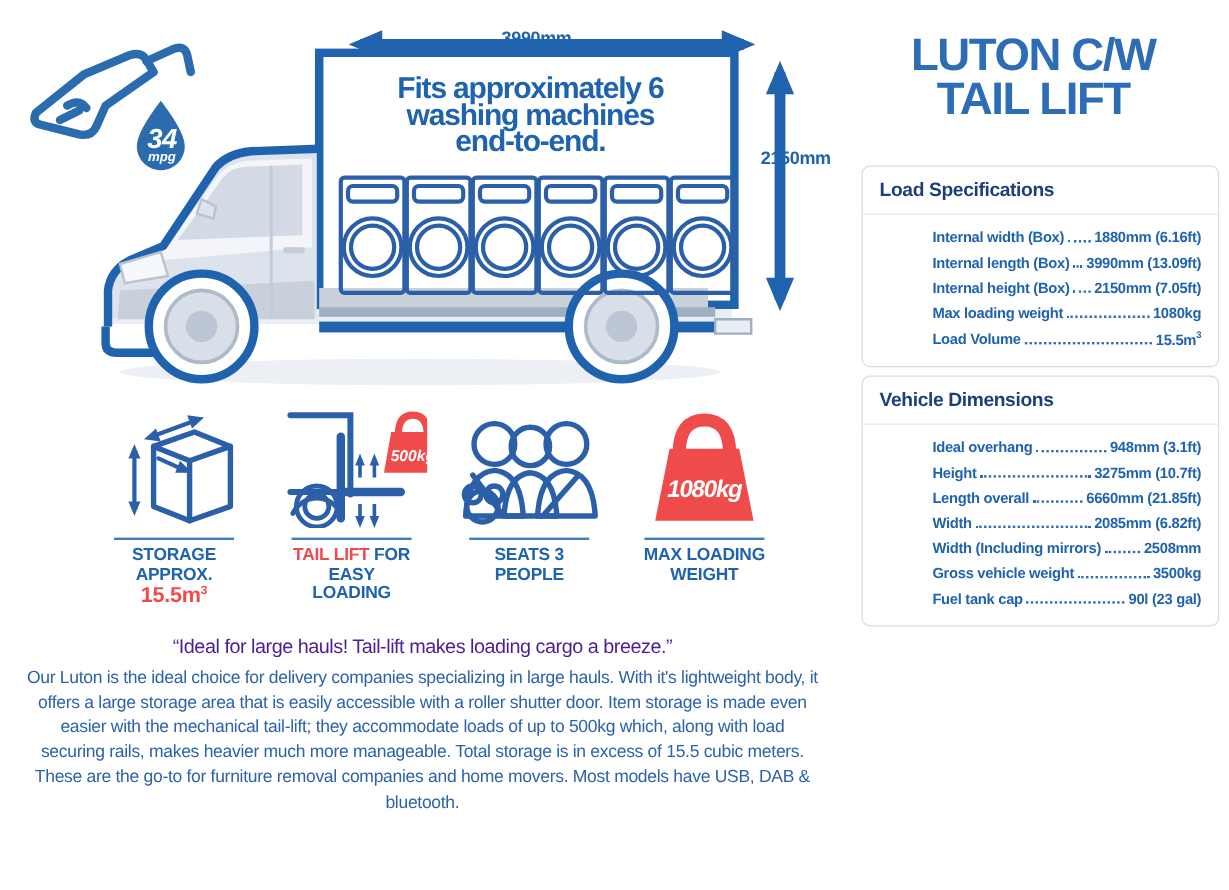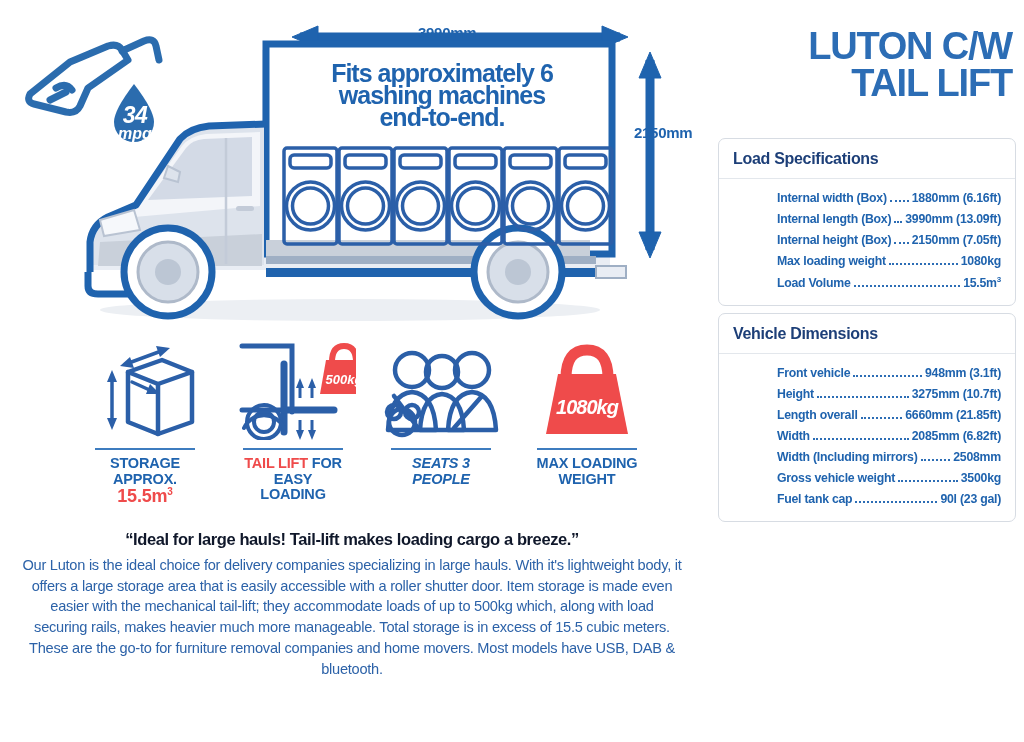--- a/index.html
+++ b/index.html
@@ -16,73 +16,73 @@
 
   
   .fuel-block { position: absolute; left: 22px; top: 32px; width: 140px; height: 105px; }
   .fuel-pump { position: absolute; left: 0; top: 0; }
   .mpg-text {
     position: absolute; left: 82px; top: 72px; width: 62px;
     text-align: center; color: #fff; line-height: 1;
     font-weight: 800; font-style: italic;
   }
   .mpg-num { font-size: 23px; letter-spacing: -0.5px; display: block; text-align: center; }
-  .mpg-unit { font-size: 16px; display: block; margin-top: -1px; }
+  .mpg-unit { font-size: 11px; display: block; margin-top: -1px; }
 
   
   .van-wrap { position: absolute; left: 30px; top: 20px; width: 660px; height: 310px; }
 
   
   .dim-label {
     position: absolute; color: #1F63AE; font-weight: 800;
     font-size: 15px; letter-spacing: -0.3px;
   }
   .dim-top { left: 418px; top: 24px; }
   .dim-right { left: 634px; top: 124px; }
 
   
   .features { position: absolute; left: 60px; top: 340px; width: 620px; height: 170px; }
   .feature {
     position: absolute; top: 0; width: 150px; height: 170px;
     text-align: center;
   }
   .f0 { left: 10px; }
   .f1 { left: 158px; }
-  .f2 { left: 306px; font-style: italic; }
+  .f2 { left: 306px; }
   .f3 { left: 452px; }
   .feature-icon {
     height: 100px; display: flex; align-items: flex-end; justify-content: center;
   }
   .feature-rule {
     width: 100px; height: 2px; background: #3E7CBF; margin: 8px auto 6px auto;
   }
   .feature-label {
     font-size: 14.5px; font-weight: 800; color: #1F63AE;
     line-height: 1.08; letter-spacing: -0.2px;
   }
   .feature-label .red { color: #EF4B4B; }
   .feature-label .redbig { color: #EF4B4B; font-size: 18px; }
   .feature-label sup { font-size: 10px; vertical-align: super; }
 
   
   .copy { position: absolute; left: 22px; top: 530px; width: 660px; text-align: center; }
   .copy-quote {
-    font-size: 16.5px; font-weight: 700; color: #0f172a;
+    font-size: 16.5px; font-weight: 400; color: #4c1d95;
     letter-spacing: -0.4px; margin-bottom: 6px;
   }
   .copy-body {
     font-size: 14.6px; font-weight: 400; color: #2C62A8;
     line-height: 1.42; letter-spacing: -0.25px;
   }
 
   
   .right-col { position: absolute; left: 710px; top: 0; width: 314px; height: 742px; }
   .title {
     position: absolute; left: 0; top: 28px; width: 302px;
-    text-align: right; color: #2C6DB5;
+    text-align: center; color: #2C6DB5;
     font-size: 38px; font-weight: 800; line-height: 0.97;
     letter-spacing: -1.2px; font-style: normal;
   }
   .card {
     position: absolute; left: 8px; width: 298px;
     border: 1.5px solid #D7DCE3; border-radius: 7px;
     background: #fff;
   }
   #card-load { top: 138px; }
   #card-dims { top: 313px; }
@@ -388,21 +388,21 @@
             <span class="spec-dots"></span>
             <span class="spec-value">15.5m<sup>3</sup></span>
           </div>
         </div>
     </div>
 
     <div class="card" id="card-dims">
       <div class="card-head">Vehicle Dimensions</div>
       <div class="card-body" id="dims-rows">
           <div class="spec-row">
-            <span class="spec-label">Front vehicle</span>
+            <span class="spec-label">Ideal overhang</span>
             <span class="spec-dots"></span>
             <span class="spec-value">948mm (3.1ft)</span>
           </div>
           <div class="spec-row">
             <span class="spec-label">Height</span>
             <span class="spec-dots"></span>
             <span class="spec-value">3275mm (10.7ft)</span>
           </div>
           <div class="spec-row">
             <span class="spec-label">Length overall</span>

